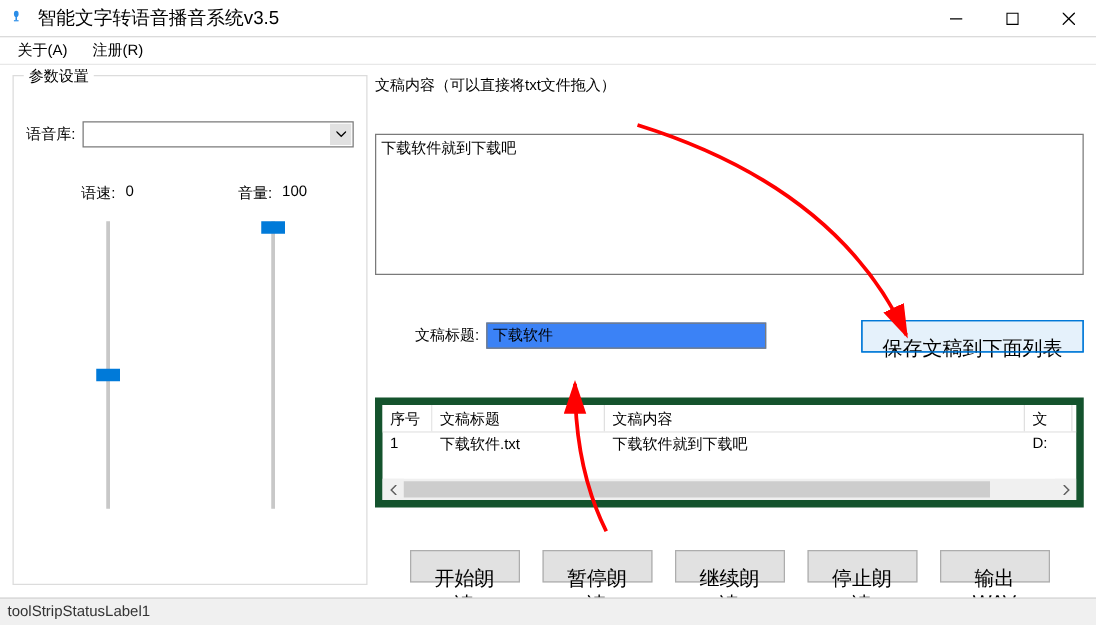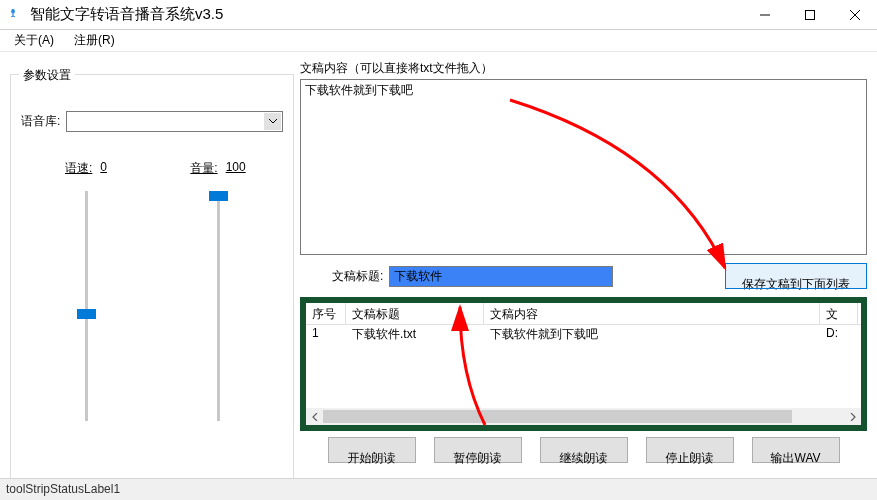--- a/index.html
+++ b/index.html
@@ -9,43 +9,43 @@
 .titlebar .icon { width: 16px; height: 16px; margin: 0 6px 0 8px; }
 .titlebar .title { flex: 1; color: #000; font-size: 15px; }
 .titlebar .ctrl { width: 45px; height: 30px; display: flex; align-items: center; justify-content: center; }
 .titlebar svg { width: 10px; height: 10px; }
 
 .menubar { height: 22px; background: #fff; display: flex; align-items: flex-start; padding: 0 4px; border-bottom: 1px solid #e8e8e8; }
 .menubar .item { padding: 2px 10px; cursor: default; }
 
 .content { display: flex; padding: 8px 10px 4px 10px; height: 418px; }
 
-.left { width: 284px; margin-top: 14px; }
+.left { width: 284px; }
 .groupbox { border: 1px solid #dcdcdc; position: relative; padding: 14px 10px 10px 10px; height: 408px; }
 .groupbox .legend { position: absolute; top: -8px; left: 8px; background: #fff; padding: 0 4px; }
 
 .row { display: flex; align-items: center; margin-top: 22px; }
 .row label { margin-right: 6px; }
 .select { flex: 1; height: 21px; border: 1px solid #7a7a7a; background: #fff; position: relative; }
 .select .arrow { position: absolute; right: 1px; top: 1px; width: 17px; height: 17px; background: #e1e1e1; display: flex; align-items: center; justify-content: center; }
 
 .sliders { display: flex; margin-top: 28px; gap: 30px; padding: 0 14px; }
-.slider-col { flex: 1; display: flex; flex-direction: column; align-items: center; text-decoration: underline; }
+.slider-col { flex: 1; display: flex; flex-direction: column; align-items: center; }
 .slider-col .label-row { display: flex; gap: 8px; font-size: 12px; margin-bottom: 10px; }
 .vtrack { width: 3px; height: 230px; background: #c8c8c8; position: relative; margin-top: 4px; }
 .thumb { position: absolute; left: -8px; width: 19px; height: 10px; background: #007ad9; }
 
-.right { flex: 1; margin-left: 6px; display: flex; flex-direction: column; }
+.right { flex: 1; margin-left: 6px; display: flex; flex-direction: column; gap: 28px; }
 .rlabel { margin-bottom: 2px; }
 .textarea { border: 1px solid #7a7a7a; height: 176px; padding: 2px 4px; background: #fff; overflow: auto; resize: none; font-family: inherit; font-size: 12px; width: 100%; }
 
 .title-row { display: flex; align-items: center; margin-top: 8px; gap: 6px; }
 .title-row .lab { margin-left: 32px; }
 .tinput { border: 1px solid #7a7a7a; height: 21px; padding: 1px 4px; width: 224px; background: #3b82f6; font-family: inherit; font-size: 12px; }
-.btn { border: 1px solid #0078d7; background: #e5f1fb; height: 15px; padding: 12px 16px; cursor: default; font-family: inherit; font-size: 12px; outline: 1px solid #0078d7; outline-offset: -1px; }
+.btn { border: 1px solid #0078d7; background: #e5f1fb; height: 15px; padding: 12px 16px; cursor: default; font-family: inherit; font-size: 16px; outline: 1px solid #0078d7; outline-offset: -1px; }
 .btn.plain { border: 1px solid #adadad; background: #e1e1e1; outline: none; }
 
 .listview { border: 6px solid #14532d; height: 134px; margin-top: 8px; background: #fff; overflow: hidden; position: relative; }
 .lv-head { display: flex; height: 22px; border-bottom: 1px solid #e0e0e0; background: #fff; }
 .lv-head .col { padding: 3px 6px; border-right: 1px solid #e0e0e0; background: #fff; }
 .lv-row { display: flex; height: 18px; }
 .lv-row .cell { padding: 1px 6px; }
 .c0 { width: 40px; }
 .c1 { width: 138px; }
 .c2 { width: 336px; }

